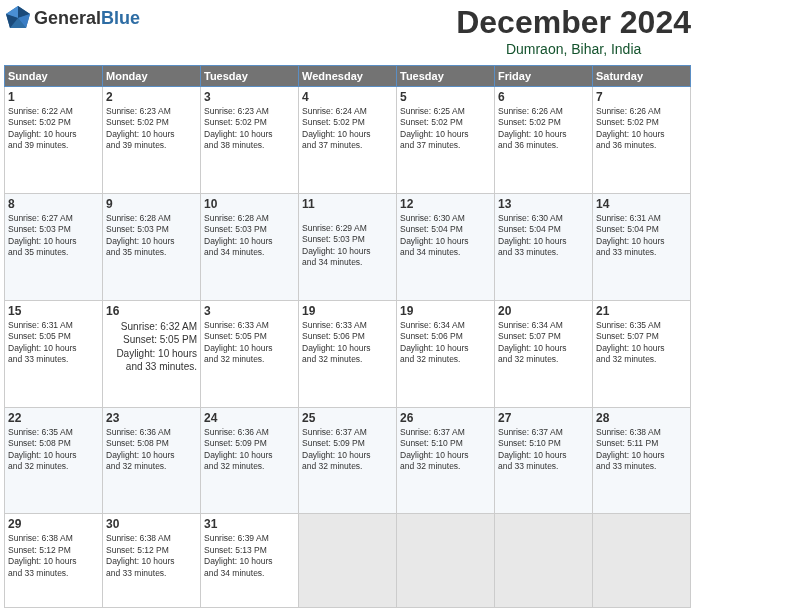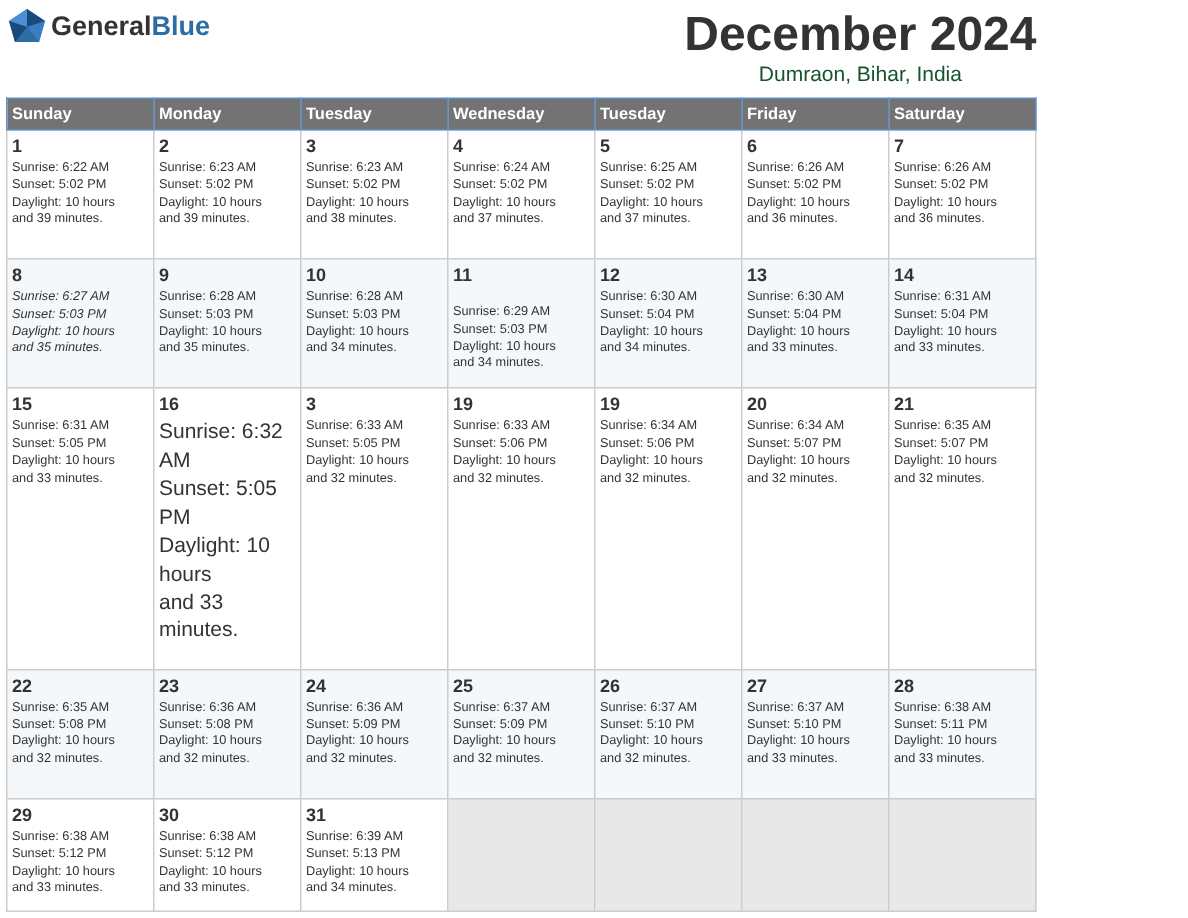--- a/index.html
+++ b/index.html
@@ -170,21 +170,21 @@
             <span class="day-num">7</span>
             <div style="font-size: 8.5px; line-height: 1.35; white-space: pre-line;">Sunrise: 6:26 AM
 Sunset: 5:02 PM
 Daylight: 10 hours
 and 36 minutes.</div>
           </td>
         </tr>
         <tr>
           <td>
             <span class="day-num">8</span>
-            <div style="font-size: 8.5px; line-height: 1.35; white-space: pre-line; font-style: italic;">Sunrise: 6:27 AM
+            <div style="font-size: 8.5px; line-height: 1.35; white-space: pre-line;">Sunrise: 6:27 AM
 Sunset: 5:03 PM
 Daylight: 10 hours
 and 35 minutes.</div>
           </td>
           <td>
             <span class="day-num">9</span>
             <div style="font-size: 8.5px; line-height: 1.35; white-space: pre-line;">Sunrise: 6:28 AM
 Sunset: 5:03 PM
 Daylight: 10 hours
 and 35 minutes.</div>
@@ -228,21 +228,21 @@
         <tr>
           <td>
             <span class="day-num">15</span>
             <div style="font-size: 8.5px; line-height: 1.35; white-space: pre-line;">Sunrise: 6:31 AM
 Sunset: 5:05 PM
 Daylight: 10 hours
 and 33 minutes.</div>
           </td>
           <td>
             <span class="day-num">16</span>
-            <div style="font-size: 14px; line-height: 1.35; white-space: pre-line;">Sunrise: 6:32 AM
+            <div style="font-size: 10px; line-height: 1.35; white-space: pre-line; text-align: right;">Sunrise: 6:32 AM
 Sunset: 5:05 PM
 Daylight: 10 hours
 and 33 minutes.</div>
           </td>
           <td>
             <span class="day-num">3</span>
             <div style="font-size: 8.5px; line-height: 1.35; white-space: pre-line;">Sunrise: 6:33 AM
 Sunset: 5:05 PM
 Daylight: 10 hours
 and 32 minutes.</div>

